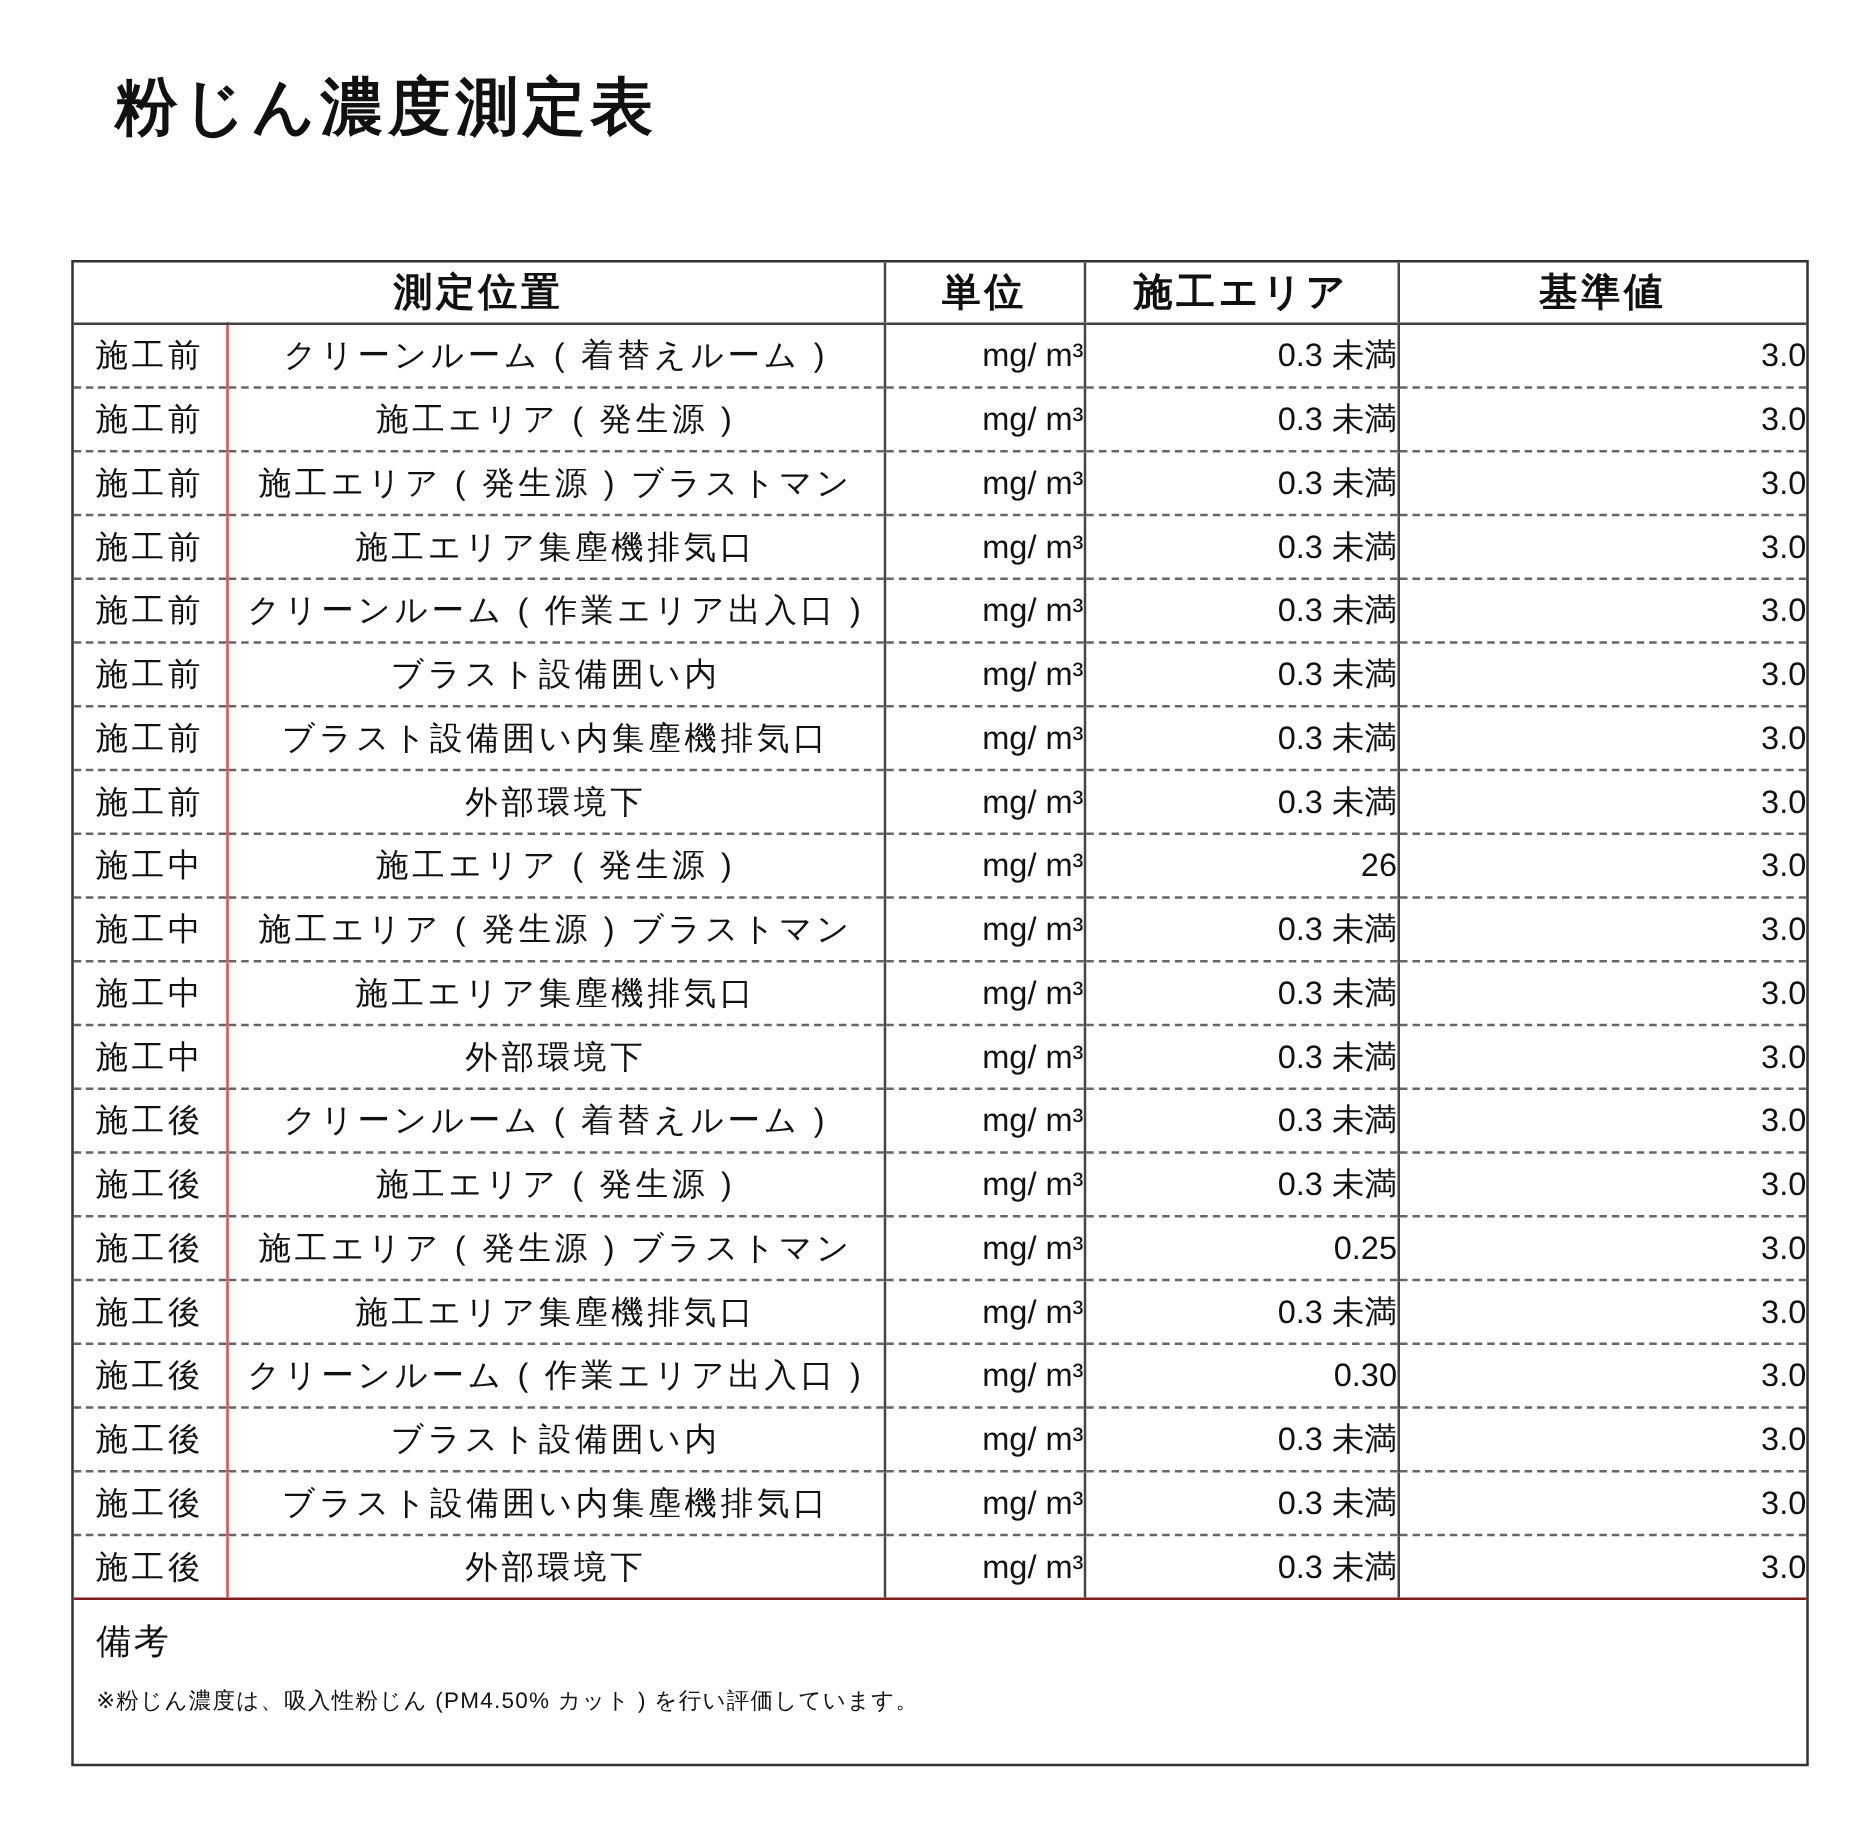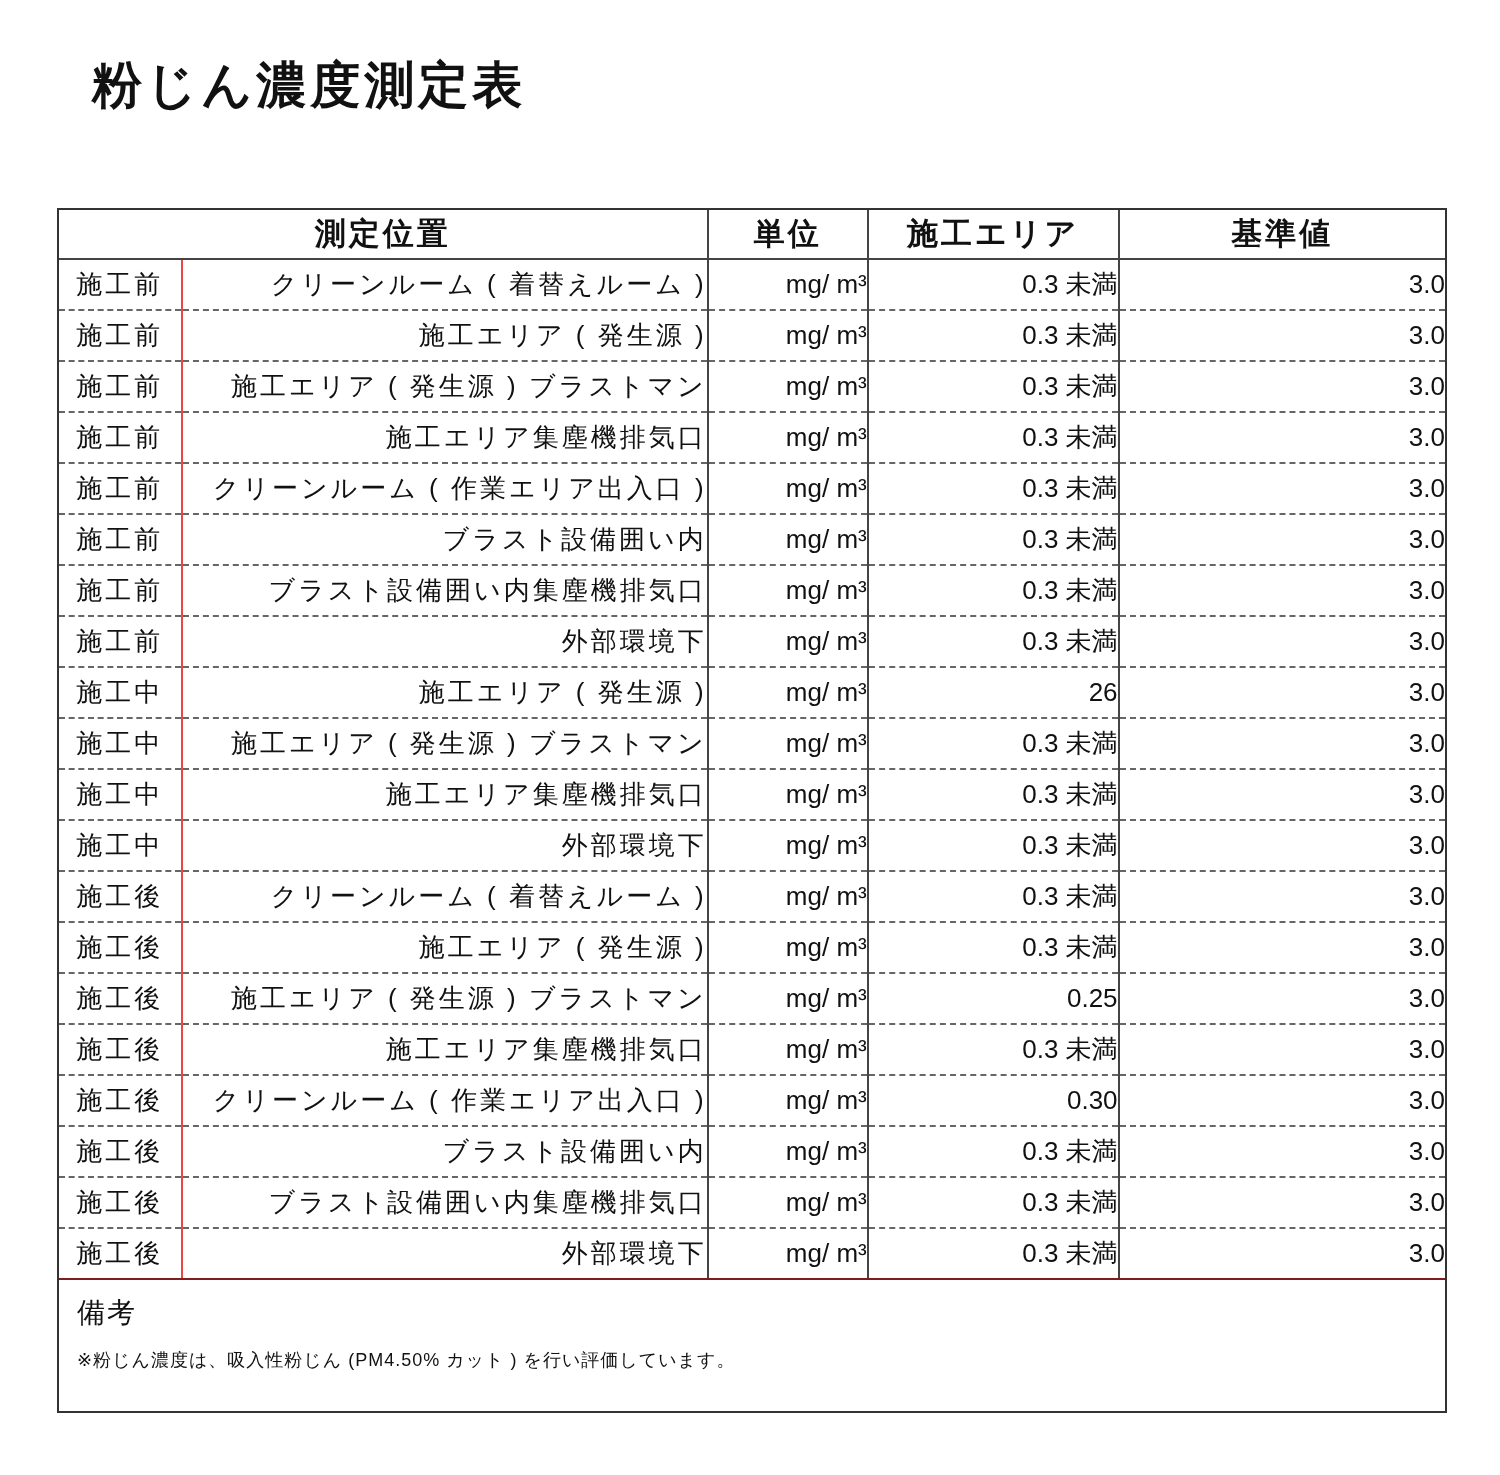--- a/index.html
+++ b/index.html
@@ -69,21 +69,21 @@
   }
   table.meas-table tbody tr + tr td {
     border-top: 2px dashed #666666;
   }
   td.cell-phase {
     text-align: center;
     letter-spacing: 3px;
     border-right: 2px solid #ef4444;
   }
   td.cell-location {
-    text-align: right;
+    text-align: center;
     padding-left: 14px;
     letter-spacing: 3px;
     margin-left: 43px;
   }
   td.cell-unit, td.cell-result, td.cell-standard {
     text-align: right;
   }
   .remarks {
     border-top: 2px solid #7f1d1d;
     min-height: 133px;

